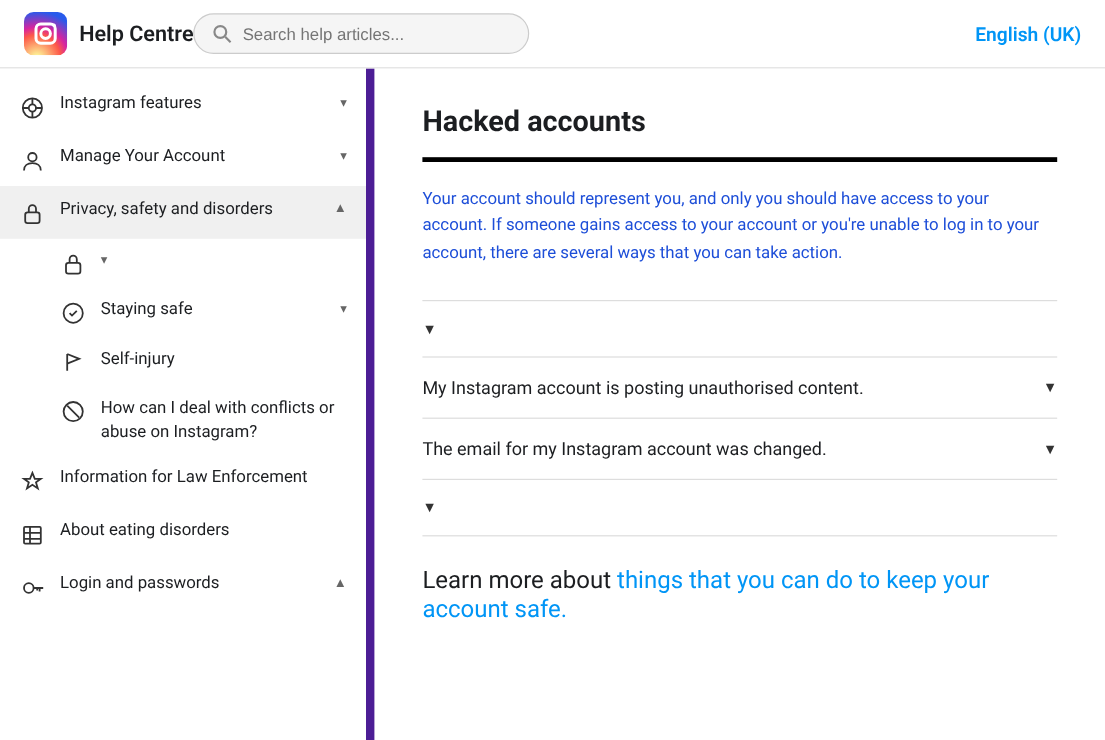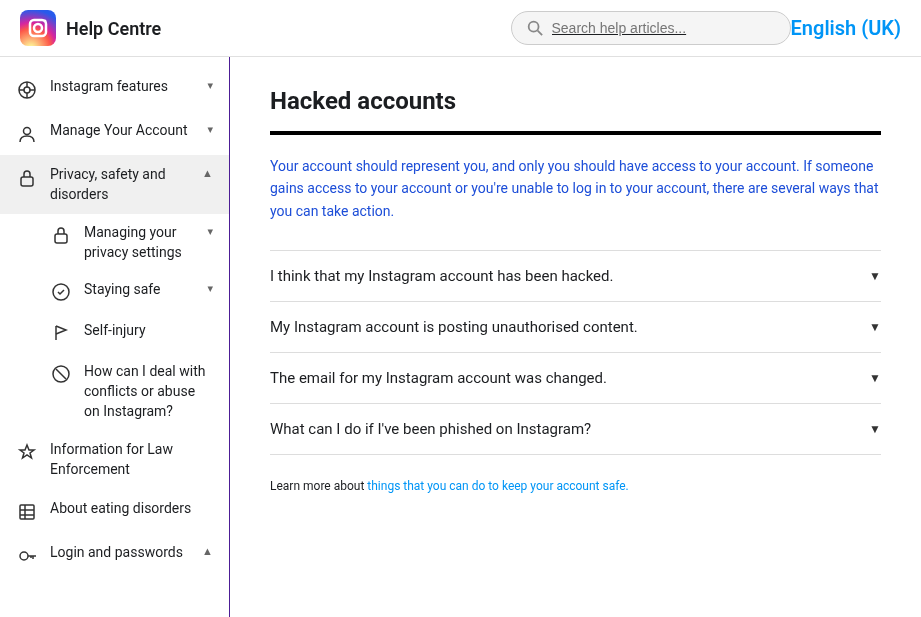--- a/index.html
+++ b/index.html
@@ -6,37 +6,37 @@
     body { font-family: -apple-system, BlinkMacSystemFont, 'Segoe UI', Roboto, sans-serif; font-size: 14px; color: #1c1e21; background: #fff; width: 921px; height: 617px; overflow: hidden; display: flex; flex-direction: column; }
 
     
     .header {
       display: flex; align-items: center; padding: 28px 20px; border-bottom: 1px solid #e0e0e0;
       height: 40px; flex-shrink: 0;
     }
     .logo-area { display: flex; align-items: center; gap: 10px; }
     .logo-icon { width: 36px; height: 36px; }
     .logo-text { font-size: 18px; font-weight: 600; color: #1c1e21; }
-    .search-area { flex: 1; display: flex; justify-content: flex-end; text-decoration: underline; }
+    .search-area { flex: 1; display: flex; justify-content: flex-start; }
     .search-box {
       display: flex; align-items: center; gap: 8px;
       border: 1px solid #ccc; border-radius: 20px; padding: 6px 14px;
       width: 280px; background: #f5f5f5;
     }
     .search-box input {
       border: none; background: transparent; outline: none;
       font-size: 14px; color: #666; width: 100%;
     }
-    .lang-link { color: #0095f6; font-size: 20px; font-weight: 600; cursor: pointer; white-space: nowrap; }
+    .lang-link { color: #0095f6; font-size: 16px; font-weight: 600; cursor: pointer; white-space: nowrap; }
 
     
     .main { display: flex; flex: 1; overflow: hidden; }
 
     
-    .sidebar { width: 230px; border-right: 1px solid #4c1d95; overflow-y: auto; flex-shrink: 0; padding: 10px 0; }
+    .sidebar { width: 312px; border-right: 7px solid #4c1d95; overflow-y: auto; flex-shrink: 0; padding: 10px 0; }
     .sidebar-item {
       display: flex; align-items: flex-start; padding: 10px 16px;
       cursor: pointer; gap: 12px;
     }
     .sidebar-item .icon { width: 22px; height: 22px; flex-shrink: 0; margin-top: 2px; display: flex; align-items: center; justify-content: center; }
     .sidebar-item .item-text { flex: 1; font-size: 14px; color: #1c1e21; line-height: 1.4; }
     .sidebar-item .chevron { font-size: 11px; color: #666; margin-top: 2px; }
     .sidebar-item.active { background: #f0f0f0; }
 
     .sub-item {
@@ -54,21 +54,21 @@
 
     .accordion-item {
       border-bottom: 1px solid #ddd; padding: 16px 0;
       display: flex; justify-content: space-between; align-items: center;
       cursor: pointer;
     }
     .accordion-item:first-of-type { border-top: 1px solid #ddd; }
     .accordion-label { font-size: 15px; color: #1c1e21; font-weight: 400; }
     .accordion-arrow { font-size: 12px; color: #333; }
 
-    .learn-more { margin-top: 24px; font-size: 12px; color: #1c1e21; }
+    .learn-more { margin-top: 24px; font-size: 20px; color: #1c1e21; }
     .learn-more a { color: #0095f6; text-decoration: none; }
 
     
     svg { width: 20px; height: 20px; }
   </style>
 </head>
 <body>
 
 <header class="header">
   <div class="logo-area">
@@ -143,21 +143,20 @@
       <span class="chevron">▲</span>
     </div>
 
     <div class="sub-item">
       <span class="icon">
         <svg viewBox="0 0 20 20" fill="none" stroke="#333" stroke-width="1.5">
           <rect x="4" y="9" width="12" height="9" rx="2"></rect>
           <path d="M7 9V6a3 3 0 016 0v3"></path>
         </svg>
       </span>
-      <span class="item-text">Managing your privacy settings</span>
       <span class="chevron">▾</span>
     </div>
 
     <div class="sub-item">
       <span class="icon">
         <svg viewBox="0 0 20 20" fill="none" stroke="#333" stroke-width="1.5">
           <circle cx="10" cy="10" r="8"></circle>
           <path d="M7 10l2 2 4-4"></path>
         </svg>
       </span>
@@ -220,33 +219,31 @@
     </div>
 
   </nav>
 
   <main class="content">
     <h1 class="page-title">Hacked accounts</h1>
     <p class="page-desc">Your account should represent you, and only you should have access to your account. If someone gains access to your account or you're unable to log in to your account, there are several ways that you can take action.</p>
 
     <div>
       <div class="accordion-item">
-        <span class="accordion-label">I think that my Instagram account has been hacked.</span>
         <span class="accordion-arrow">▼</span>
       </div>
       <div class="accordion-item">
         <span class="accordion-label">My Instagram account is posting unauthorised content.</span>
         <span class="accordion-arrow">▼</span>
       </div>
       <div class="accordion-item">
         <span class="accordion-label">The email for my Instagram account was changed.</span>
         <span class="accordion-arrow">▼</span>
       </div>
       <div class="accordion-item">
-        <span class="accordion-label">What can I do if I've been phished on Instagram?</span>
         <span class="accordion-arrow">▼</span>
       </div>
     </div>
 
     <p class="learn-more">
       <span>Learn more about </span><a href="#">things that you can do to keep your account safe.</a>
     </p>
   </main>
 </div>
 

